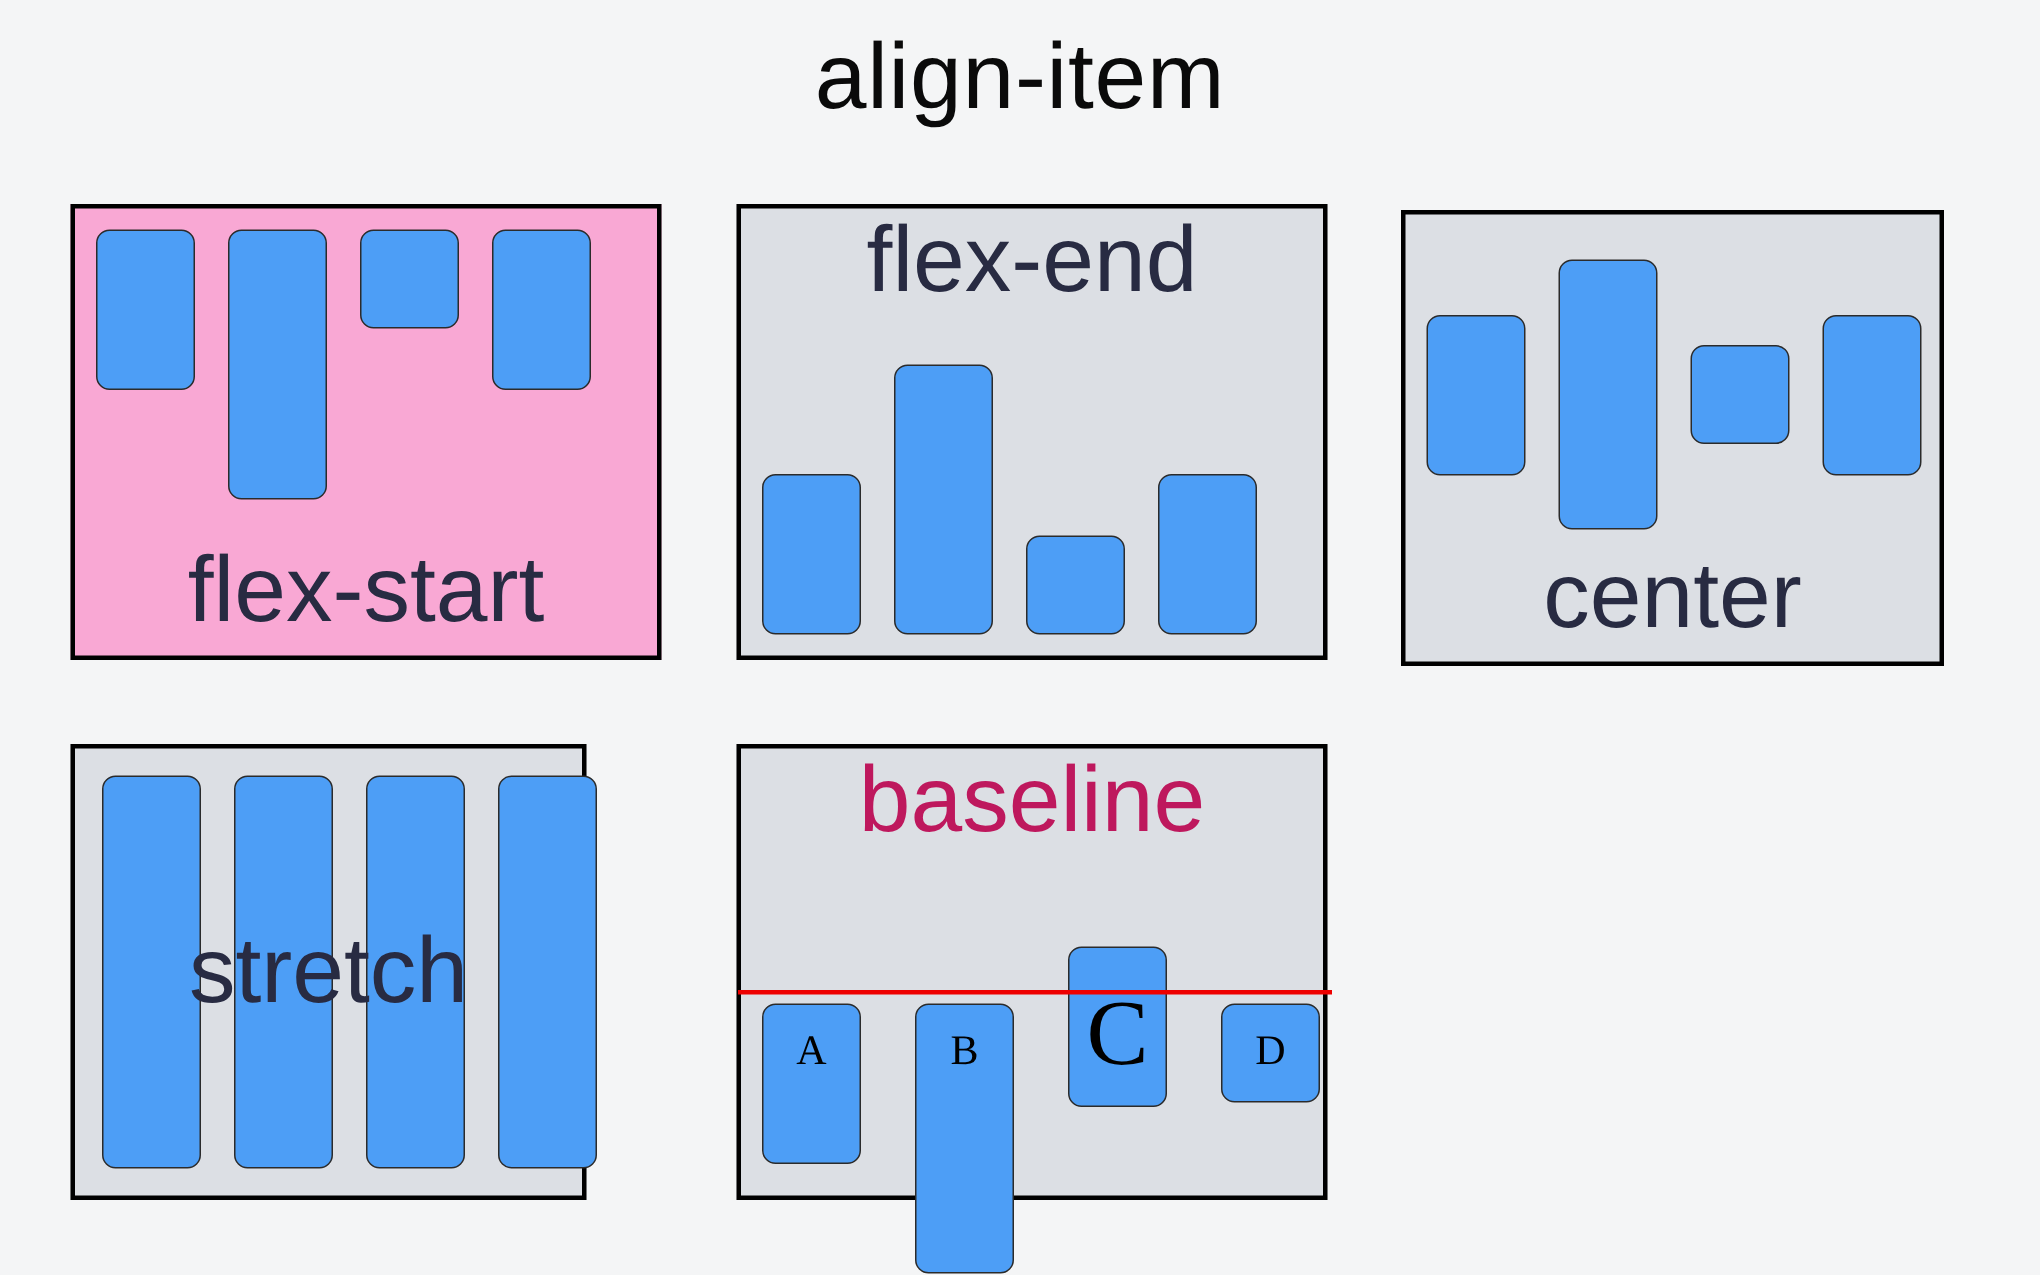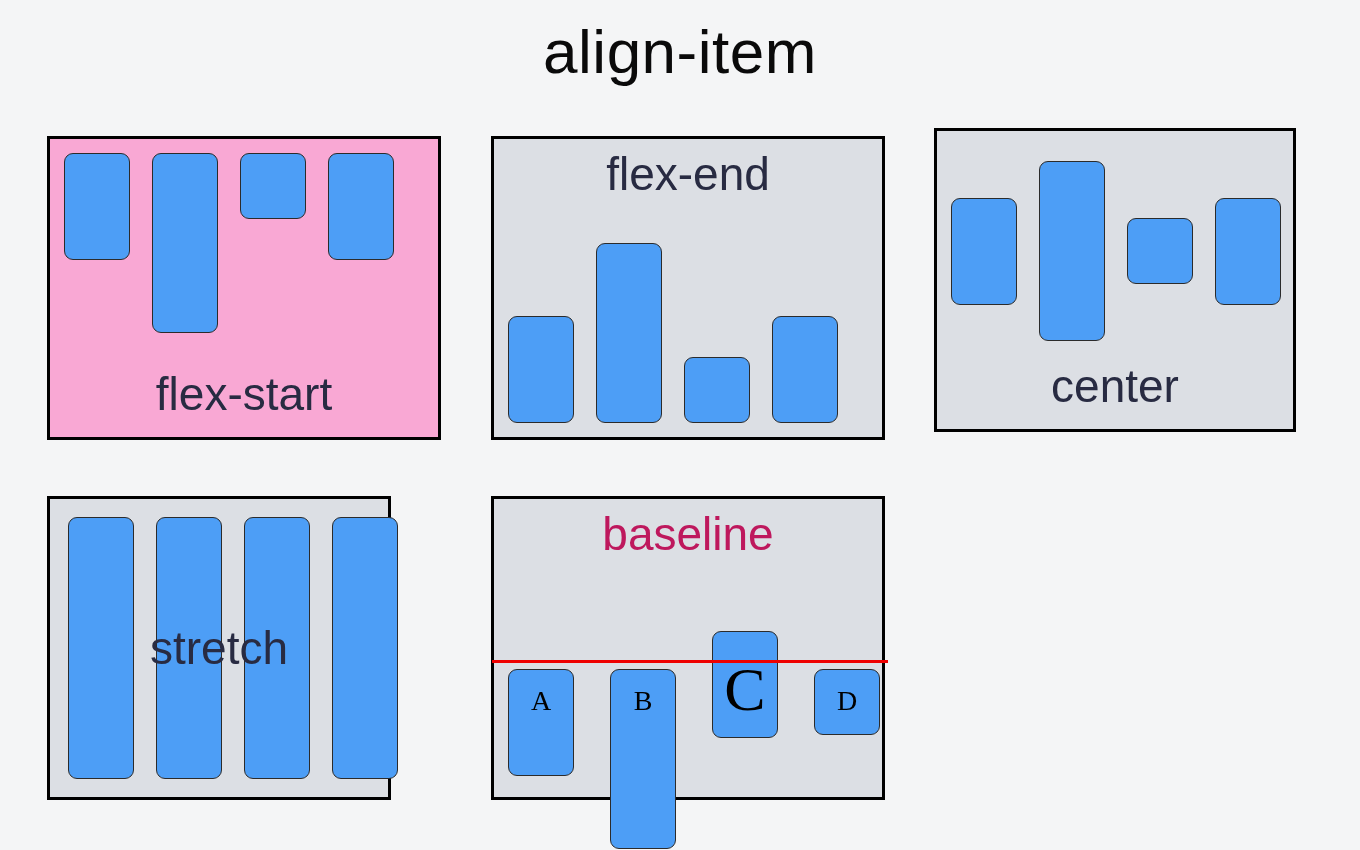--- a/index.html
+++ b/index.html
@@ -49,21 +49,21 @@
   .panel-inner {
     position: absolute;
     left: 0; top: 0; right: 0; bottom: 0;
     display: flex;
     box-sizing: border-box;
   }
 
   
   #panel-flex-start { left: 47px;  top: 136px; width: 394px; height: 304px; }
   #panel-flex-end   { left: 491px; top: 136px; width: 394px; height: 304px; }
-  #panel-center     { left: 934px; top: 128px; width: 362px; height: 304px; }
+  #panel-center     { left: 934px; top: 140px; width: 362px; height: 304px; }
   #panel-stretch    { left: 47px;  top: 496px; width: 344px; height: 304px; }
   #panel-baseline   { left: 491px; top: 496px; width: 394px; height: 304px; }
 
   
   #panel-flex-start .panel-inner { align-items: flex-start; }
   #panel-flex-end   .panel-inner { align-items: flex-end; }
   #panel-center     .panel-inner { align-items: center; }
   #panel-stretch    .panel-inner { align-items: stretch; }
 
   
@@ -73,21 +73,21 @@
     border-radius: 9px;
     box-sizing: border-box;
     flex: none;
   }
 
   
   .panel-label {
     position: absolute;
     width: 100%;
     text-align: center;
-    font-size: 46px;
+    font-size: 62px;
     line-height: 54px;
     font-weight: 400;
     color: #282b42;
     font-family: "Liberation Sans", sans-serif;
     white-space: nowrap;
     pointer-events: none;
   }
   .label-bottom { left: 0; bottom: 16px; }
   .label-top    { left: 0; top: 8px; }
   .label-middle { left: 0; top: 50%; transform: translateY(-50%); }

